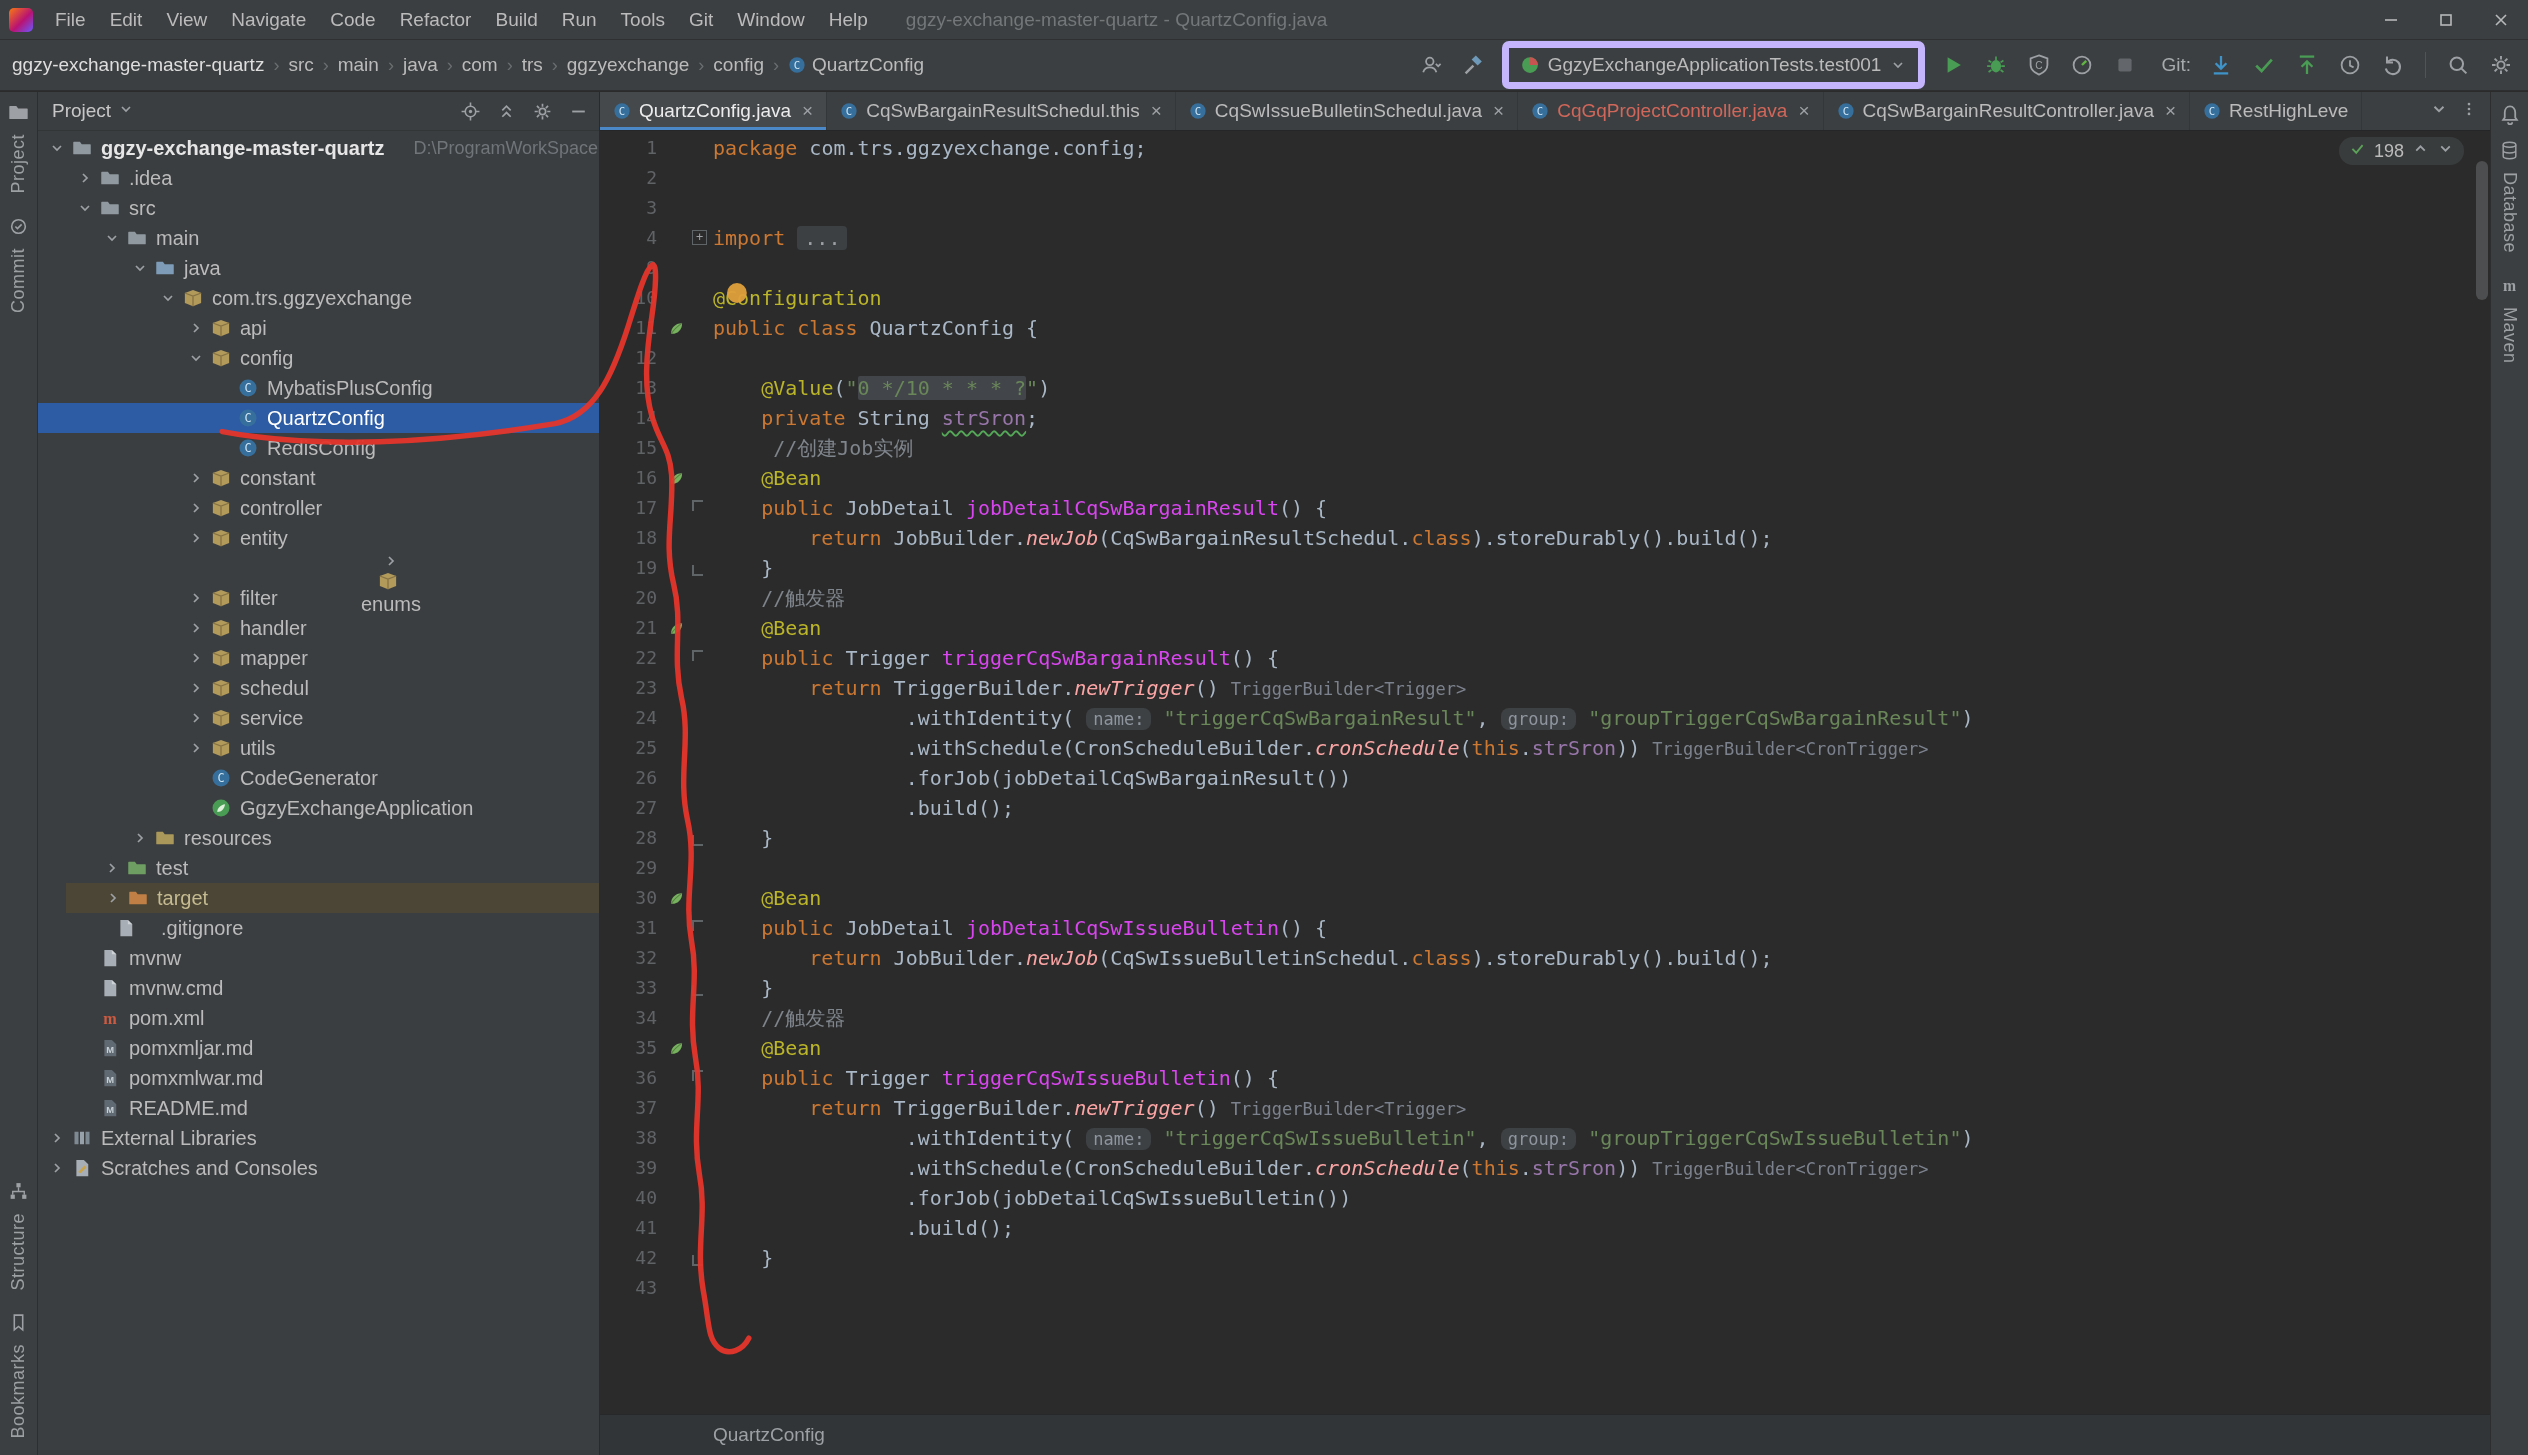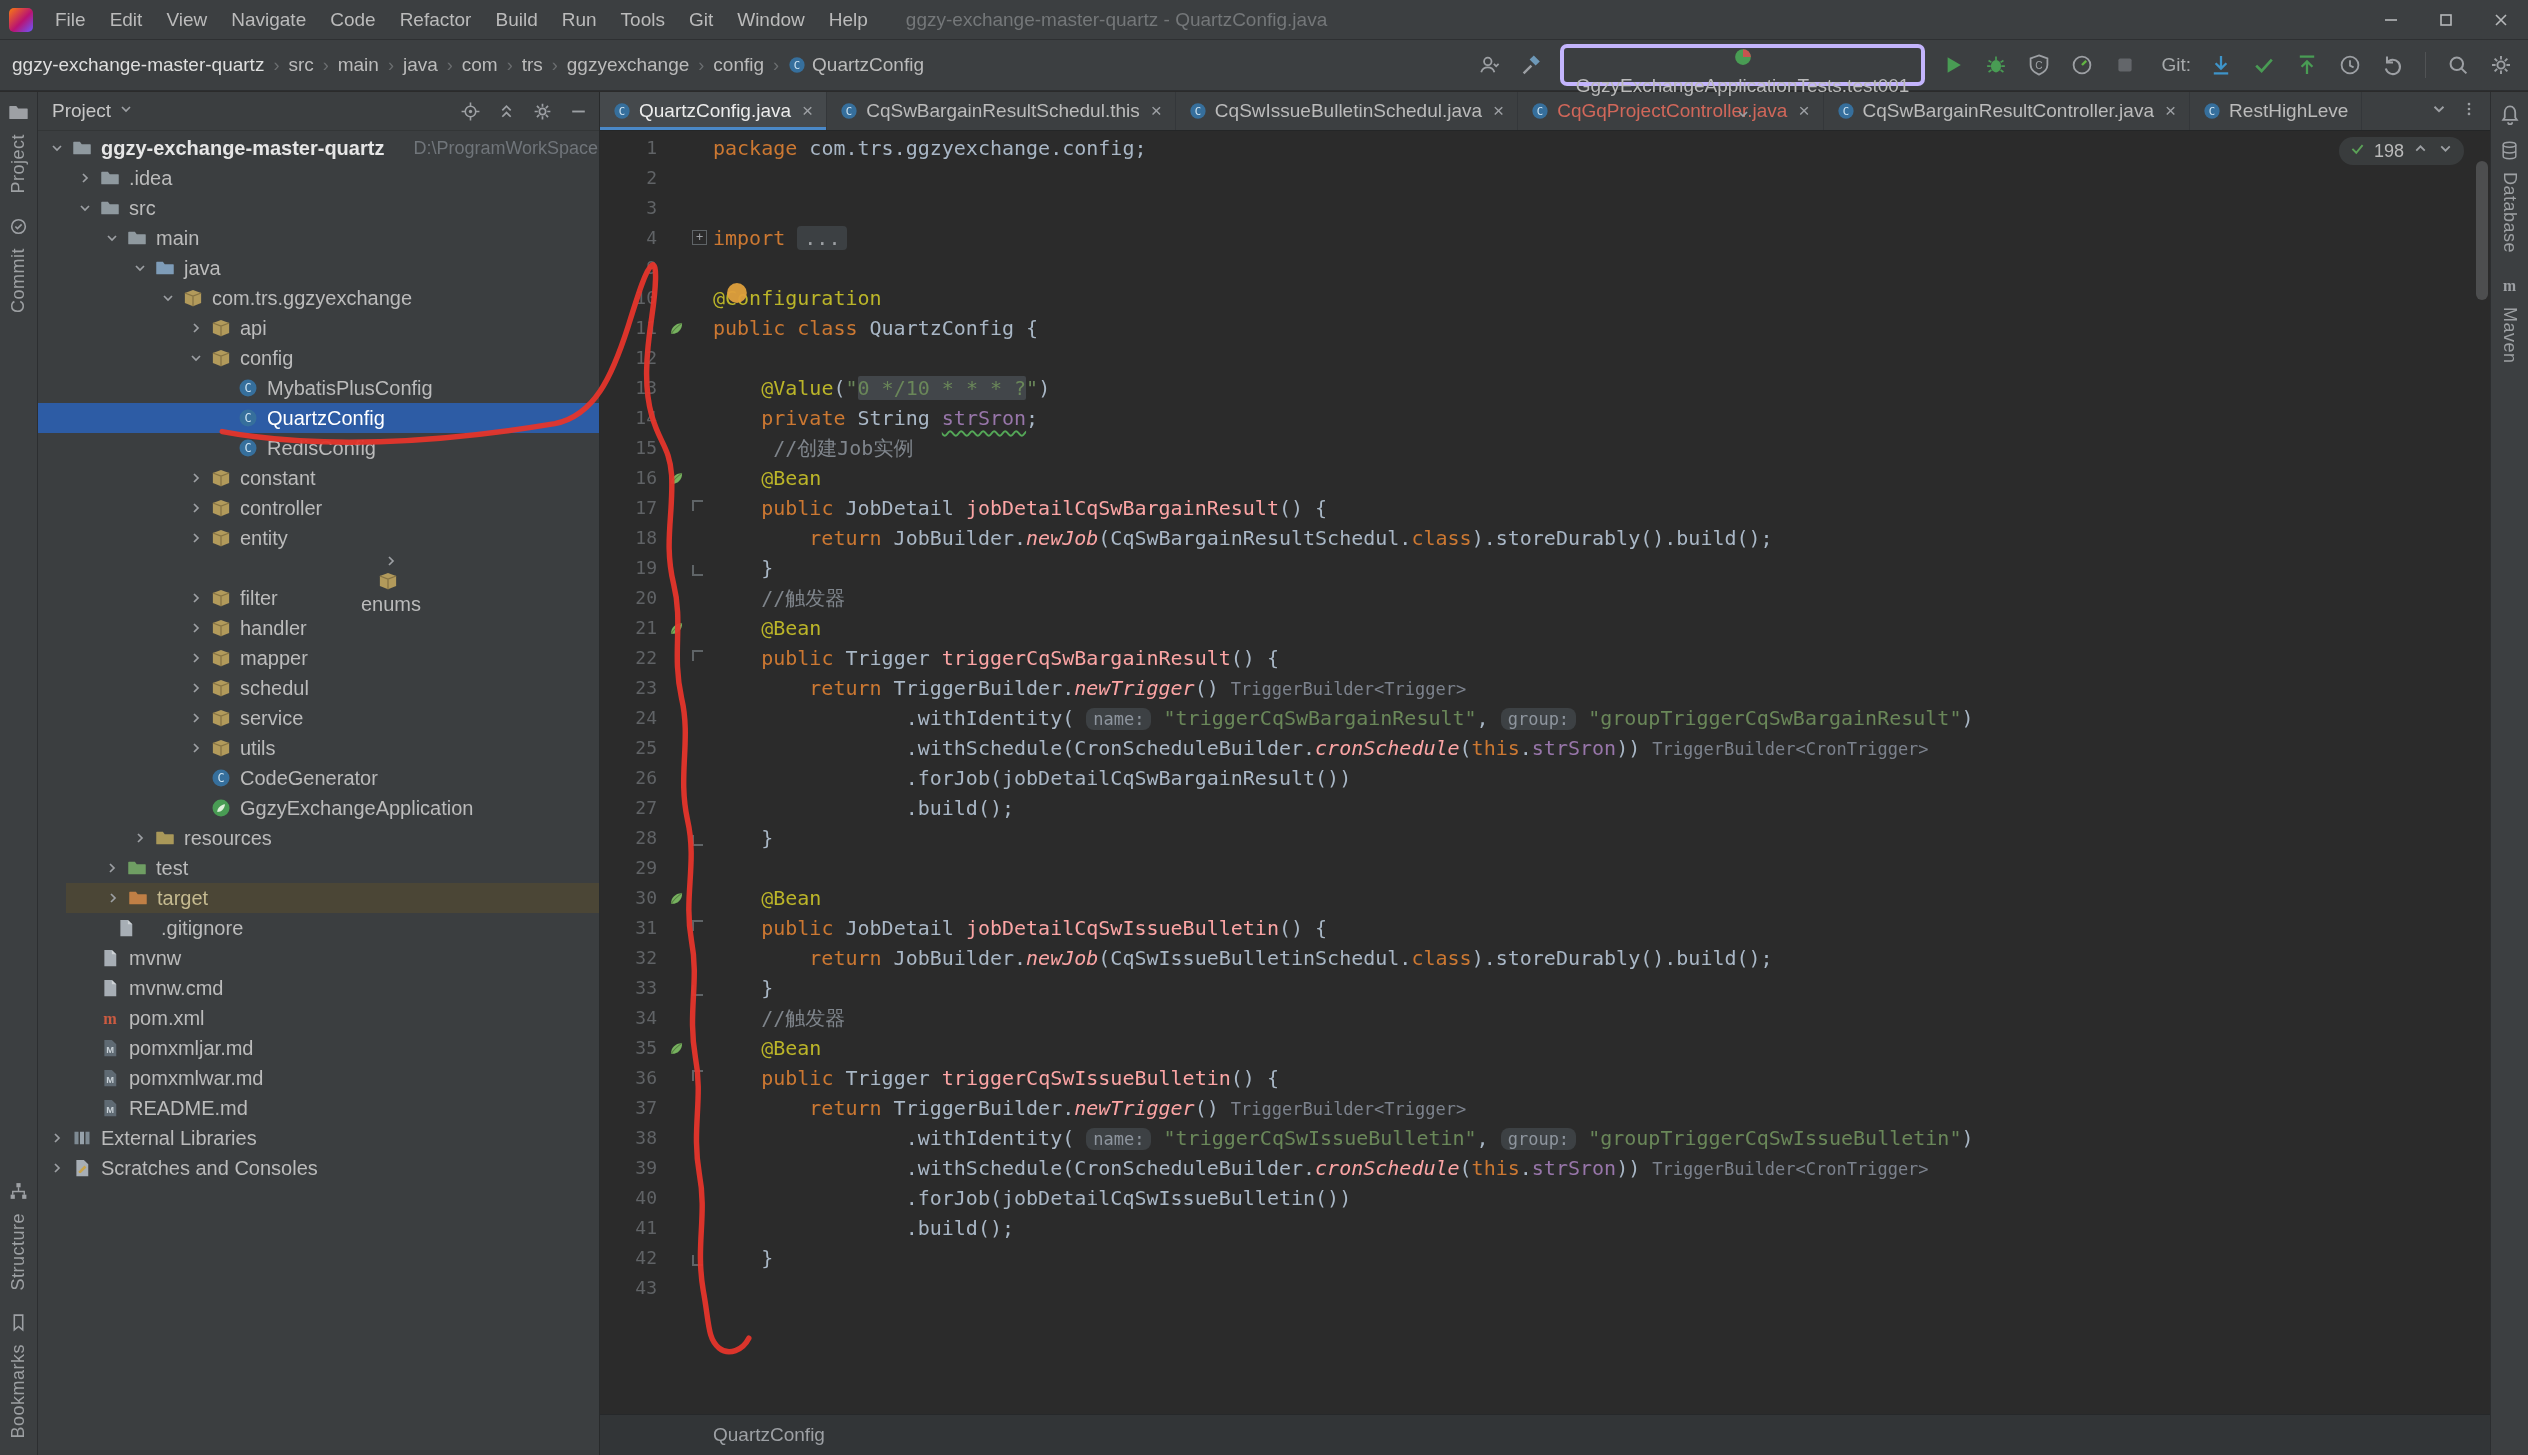--- a/index.html
+++ b/index.html
@@ -22,22 +22,22 @@
     display:flex;align-items:center;padding:0 12px;box-sizing:border-box;z-index:4;}
   .crumbs{display:flex;align-items:center;font-size:19px;color:#BBBBBB;white-space:nowrap;min-width:0;overflow:hidden;}
   .crumb{display:flex;align-items:center;gap:6px;cursor:default;}
   .crumb.first{color:#DEDEDE;}
   .crumb-sep{color:#6B6E70;margin:0 9px;font-size:18px;}
   .crumb-icon svg{width:18px;height:18px;display:block;}
   .toolbar-right{margin-left:auto;display:flex;align-items:center;gap:13px;flex:none;}
   .tbtn{width:30px;height:30px;display:flex;align-items:center;justify-content:center;border-radius:5px;}
   .tbtn svg{width:24px;height:24px;}
   .tsep{width:1px;height:26px;background:#515355;margin:0 4px;}
-  .run-combo{display:flex;align-items:center;gap:9px;height:34px;border:4px solid #c4b5fd;border-radius:7px;
-    padding:0 12px;color:#BBBBBB;font-size:19px;max-width:426px;flex-direction:column;}
+  .run-combo{display:flex;align-items:center;gap:9px;height:34px;border:7px solid #c4b5fd;border-radius:7px;
+    padding:0 12px;color:#BBBBBB;font-size:19px;max-width:426px;}
   .run-combo .rc-icon svg{width:18px;height:18px;display:block;}
   .run-combo .rc-chev svg{width:16px;height:16px;display:block;}
   .git-label{color:#A7AAAC;font-size:19px;margin:0 2px 0 8px;}
 
   
   .main{position:absolute;top:92px;left:0;right:0;bottom:0;display:flex;}
   .stripe{width:37px;background:#3C3F41;display:flex;flex-direction:column;align-items:center;flex:none;}
   .stripe.left{border-right:1px solid #2c2e30;}
   .stripe.right{border-left:1px solid #2c2e30;}
   .stripe-group{display:flex;flex-direction:column;align-items:center;gap:22px;padding-top:10px;}
@@ -89,21 +89,21 @@
   .fm.start{top:7px;border-top-width:2px;border-left-width:2px;}
   .fm.end{bottom:7px;border-bottom-width:2px;border-left-width:2px;}
   .fm.plus{top:7px;width:13px;height:13px;border:1px solid #5F6467;color:#9DA0A4;font-size:12px;line-height:12px;text-align:center;font-family:"DejaVu Sans Mono",monospace;}
   .ltext{white-space:pre;padding-left:6px;color:#A9B7C6;}
   .tk-kw{color:#CC7832;}
   .tk-pl{color:#A9B7C6;}
   .tk-ann{color:#BBB529;}
   .tk-str{color:#6A8759;}
   .tk-strbg{color:#6A8759;background:#42464A;border-radius:2px;}
   .tk-cmt{color:#7F858C;}
-  .tk-meth{color:#fca5a5;}
+  .tk-meth{color:#d946ef;}
   .tk-methi{color:#fca5a5;font-style:italic;}
   .tk-field{color:#9876AA;}
   .tk-fieldw{color:#9876AA;text-decoration:underline wavy #54A857 2px;text-underline-offset:5px;}
   .tk-hint{color:#7C828D;font-size:17px;}
   .tk-hintp{color:#8E959E;background:#3D4144;border-radius:8px;padding:1px 7px;font-size:17px;}
   .tk-fold{color:#9DA0A4;background:#3C4043;border-radius:4px;padding:0 7px;}
 
   .inspections{position:absolute;top:6px;right:26px;height:28px;display:flex;align-items:center;gap:8px;
     background:rgba(60,63,65,.85);border-radius:14px;padding:0 10px;color:#BBBBBB;font-size:18px;}
   .inspections svg{width:17px;height:17px;}

